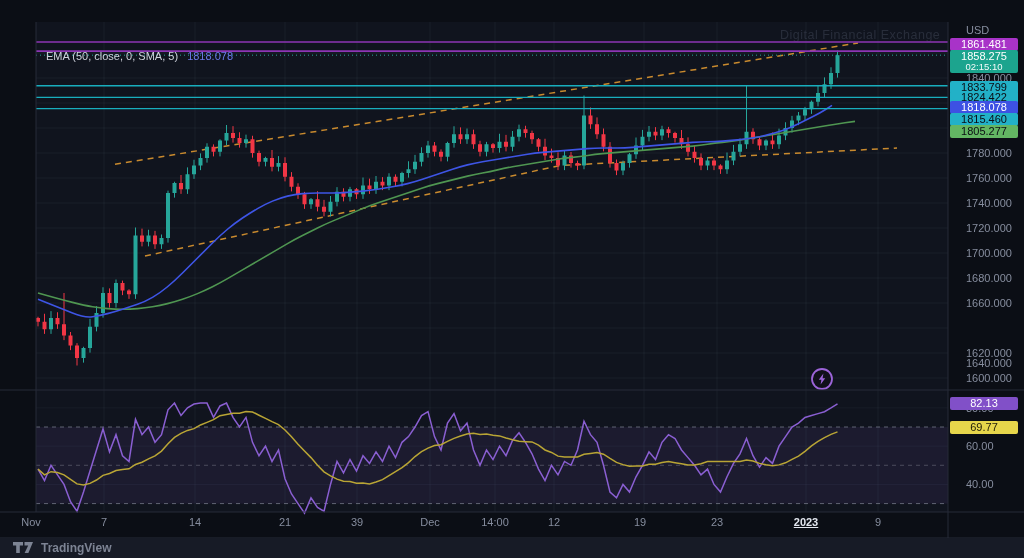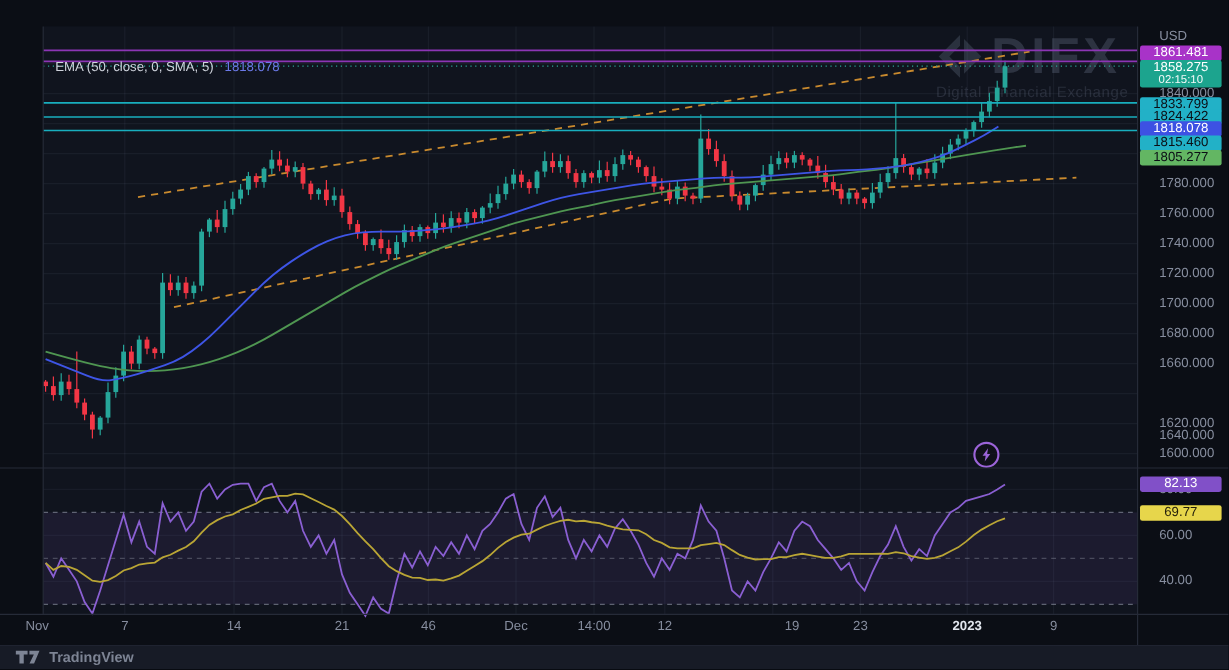--- a/index.html
+++ b/index.html
@@ -22,40 +22,33 @@
   .l-ema100{color:#6fbf6f;}
   .l-ema50{color:#6b79e8;}
   .l-rsi1{color:#a974e8;font-weight:bold;}
   .l-rsi2{color:#d9c94a;font-weight:bold;}
   .l-icon{color:#667085;font-size:11px;margin-left:4px;}
   .axis-label{left:956px;width:62px;font-size:11px;color:#878e9f;white-space:nowrap;}
   .badge{left:950px;width:68px;font-size:11px;text-align:center;border-radius:2px;
          padding:1px 0;line-height:11px;font-weight:500;}
   .badge .cd{font-size:9.5px;line-height:10px;opacity:.95;}
   .t-label{top:516px;font-size:11px;color:#868d9e;transform:translateX(-50%);white-space:nowrap;}
-  .t-bold{color:#e2e6ee;font-weight:bold;}
+  .t-bold{color:#e2e6ee;font-weight:bold;text-decoration:underline;}
   .bottom-bar{left:0;top:538px;width:1024px;height:20px;background:#171b26;display:flex;
               align-items:center;padding-left:13px;gap:6px;z-index:4;}
   .bb-text{font-size:12px;font-weight:bold;color:#7d8494;}
 </style>
 </head>
 <body>
 
 <div class="stage">
 
   <div class="abs pane-bg"></div>
 
   <div class="abs watermark">
-    <div class="wm-row">
-      <svg width="40" height="40" viewBox="0 0 36 36">
-        <path d="M2,18 L18,2 L18,10 L10,18 L18,26 L18,34 Z" fill="rgba(152,163,190,0.20)"></path>
-        <path d="M21,5 L34,18 L21,31 Z" fill="rgba(152,163,190,0.20)"></path>
-      </svg>
-      <span class="wm-brand">DIFX</span>
-    </div>
     <div class="wm-sub">Digital Financial Exchange</div>
   </div>
 
   <svg class="abs chart" id="chart-svg" width="1024" height="558">
       <g>
         <line x1="104" y1="22" x2="104" y2="512" stroke="rgba(160,170,200,0.07)" stroke-width="1"></line>
         <line x1="195" y1="22" x2="195" y2="512" stroke="rgba(160,170,200,0.07)" stroke-width="1"></line>
         <line x1="285" y1="22" x2="285" y2="512" stroke="rgba(160,170,200,0.07)" stroke-width="1"></line>
         <line x1="357" y1="22" x2="357" y2="512" stroke="rgba(160,170,200,0.07)" stroke-width="1"></line>
         <line x1="430" y1="22" x2="430" y2="512" stroke="rgba(160,170,200,0.07)" stroke-width="1"></line>
@@ -390,25 +383,25 @@
       <div class="abs ovl badge" style="top: 90.5px; background: rgb(34, 177, 199); color: rgb(11, 14, 21);">1824.422</div>
       <div class="abs ovl badge" style="top: 100.5px; background: rgb(61, 81, 227); color: rgb(255, 255, 255);">1818.078</div>
       <div class="abs ovl badge" style="top: 112.5px; background: rgb(34, 177, 199); color: rgb(11, 14, 21);">1815.460</div>
       <div class="abs ovl badge" style="top: 124.5px; background: rgb(99, 182, 99); color: rgb(11, 14, 21);">1805.277</div>
       <div class="abs ovl badge" style="top: 397.277px; background: rgb(129, 80, 200); color: rgb(255, 255, 255);">82.13</div>
       <div class="abs ovl badge" style="top: 420.94px; background: rgb(231, 214, 75); color: rgb(33, 29, 10);">69.77</div>
       <div class="abs ovl t-label" style="left: 31px;">Nov</div>
       <div class="abs ovl t-label" style="left: 104px;">7</div>
       <div class="abs ovl t-label" style="left: 195px;">14</div>
       <div class="abs ovl t-label" style="left: 285px;">21</div>
-      <div class="abs ovl t-label" style="left: 357px;">46</div>
+      <div class="abs ovl t-label" style="left: 357px;">39</div>
       <div class="abs ovl t-label" style="left: 430px;">Dec</div>
       <div class="abs ovl t-label" style="left: 495px;">14:00</div>
       <div class="abs ovl t-label" style="left: 554px;">12</div>
-      <div class="abs ovl t-label" style="left: 660px;">19</div>
+      <div class="abs ovl t-label" style="left: 640px;">19</div>
       <div class="abs ovl t-label" style="left: 717px;">23</div>
       <div class="abs ovl t-label t-bold" style="left: 806px;">2023</div>
       <div class="abs ovl t-label" style="left: 878px;">9</div>
     </div>
 
   <div class="abs bottom-bar">
     <svg width="22" height="12" viewBox="0 0 22 12">
       <path d="M0,0 H10 V3.4 H6.8 V11 H3.2 V3.4 H0 Z" fill="#7d8494"></path>
       <path d="M11.5,0 H20 L15.4,11 H11.6 L15.2,3.4 H11.5 Z" fill="#7d8494"></path>
     </svg>

